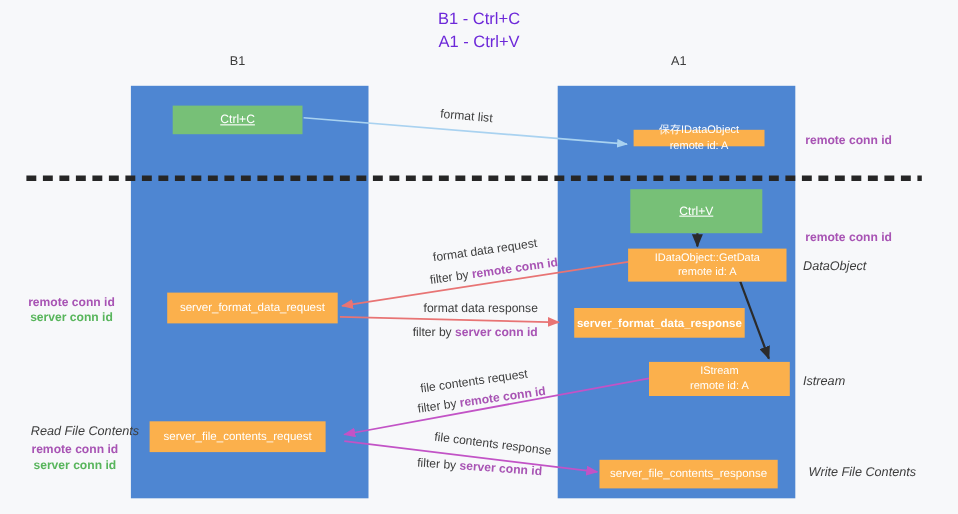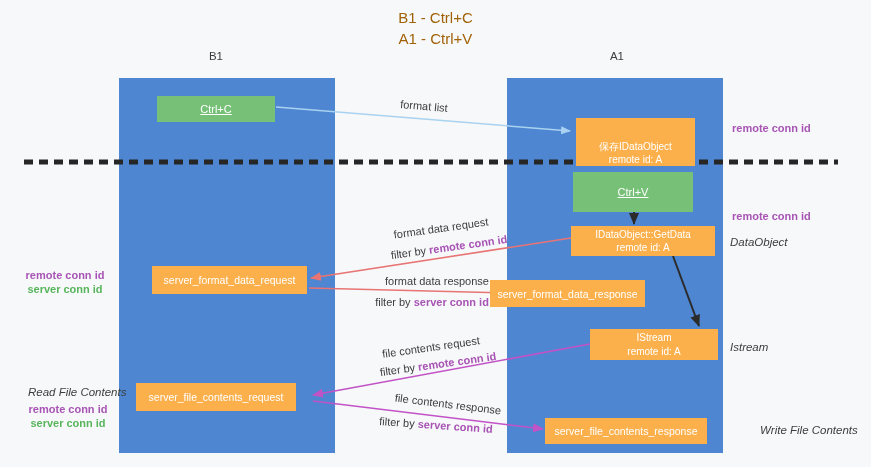--- a/index.html
+++ b/index.html
@@ -1,20 +1,20 @@
 <!DOCTYPE html>
 <html style="--bg: #f7f8fa; --lifeline-blue: #4e86d2; --box-green: #77c077; --box-orange: #fbb04c; --arrow-lightblue: #a9d2f0; --arrow-black: #2b2b2b; --arrow-salmon: #e87474; --arrow-magenta: #c253c6; --dash-black: #262626; --text-purple: #a854b4; --text-green: #58b55c; --text-dark: #3d3d3d;"><head>
 <meta charset="utf-8">
 <style>
   html,body{margin:0;padding:0;}
   body{font-family:"Liberation Sans",sans-serif;background:#f7f8fa;}
   .canvas{position:relative;width:871px;height:467px;background:var(--bg);overflow:hidden;}
 
   .title{position:absolute;left:0;top:7px;width:871px;text-align:center;z-index:4;
-         font-size:15px;line-height:1.4;color:#a16207;}
+         font-size:15px;line-height:1.4;color:#6d28d9;}
 
   .col-header{position:absolute;top:49px;width:200px;text-align:center;z-index:4;
               font-size:11.5px;line-height:1.25;color:#3c3c3c;}
 
   .lifeline{position:absolute;top:78px;width:216px;height:375px;background:var(--lifeline-blue);z-index:1;}
 
   .arrows{position:absolute;left:0;top:0;z-index:2;}
 
   .box{position:absolute;z-index:3;display:flex;flex-direction:column;align-items:center;
        justify-content:center;color:#ffffff;text-align:center;white-space:nowrap;}
@@ -83,39 +83,39 @@
 
     <line x1="590" y1="344" x2="313" y2="395" style="stroke:var(--arrow-magenta)" stroke-width="1.6" marker-end="url(#m-magenta)"></line>
 
     <line x1="313" y1="401" x2="543" y2="429" style="stroke:var(--arrow-magenta)" stroke-width="1.6" marker-end="url(#m-magenta)"></line>
   </svg>
 
   <div class="box green" style="left:157px;top:96px;width:118px;height:26px;">
     <div>Ctrl+C</div>
   </div>
 
-  <div class="box orange two" style="left:576px;top:118px;width:119px;height:48px;justify-content:flex-end;">
+  <div class="box orange two" style="left:576px;top:118px;width:119px;height:15px;">
     <div>保存IDataObject</div>
     <div>remote id: A</div>
   </div>
 
   <div class="box green" style="left:573px;top:172px;width:120px;height:40px;">
     <div>Ctrl+V</div>
   </div>
 
   <div class="box orange two" style="left:571px;top:226px;width:144px;height:30px;">
     <div>IDataObject::GetData</div>
     <div>remote id: A</div>
   </div>
 
   <div class="box orange" style="left:152px;top:266px;width:155px;height:28px;">
     <div>server_format_data_request</div>
   </div>
 
-  <div class="box orange" style="left:490px;top:280px;width:155px;height:27px;">
+  <div class="box orange" style="left:522px;top:280px;width:155px;height:27px;font-weight:bold;">
     <div>server_format_data_response</div>
   </div>
 
   <div class="box orange two" style="left:590px;top:329px;width:128px;height:31px;">
     <div>IStream</div>
     <div>remote id: A</div>
   </div>
 
   <div class="box orange" style="left:136px;top:383px;width:160px;height:28px;">
     <div>server_file_contents_request</div>
@@ -144,21 +144,21 @@
 
   <div class="msg" style="left:448px;top:404px;--r:7deg;">file contents response</div>
   <div class="msg" style="left:436px;top:425px;--r:4deg;">
     <span>filter by </span><span class="key">server conn id</span>
   </div>
 
   <div class="side purple" style="left:732px;top:122px;">remote conn id</div>
   <div class="side purple" style="left:732px;top:210px;">remote conn id</div>
   <div class="side dark" style="left:730px;top:236px;">DataObject</div>
   <div class="side dark" style="left:730px;top:341px;">Istream</div>
-  <div class="side dark" style="left:735px;top:424px;margin-left:25px;">Write File Contents</div>
+  <div class="side dark" style="left:735px;top:424px;">Write File Contents</div>
 
   <div class="side stack" style="left:20px;top:268px;width:90px;">
     <div class="l1">remote conn id</div>
     <div class="l2">server conn id</div>
   </div>
   <div class="side dark" style="left:28px;top:386px;">Read File Contents</div>
   <div class="side stack" style="left:23px;top:402px;width:90px;">
     <div class="l1">remote conn id</div>
     <div class="l2">server conn id</div>
   </div>

